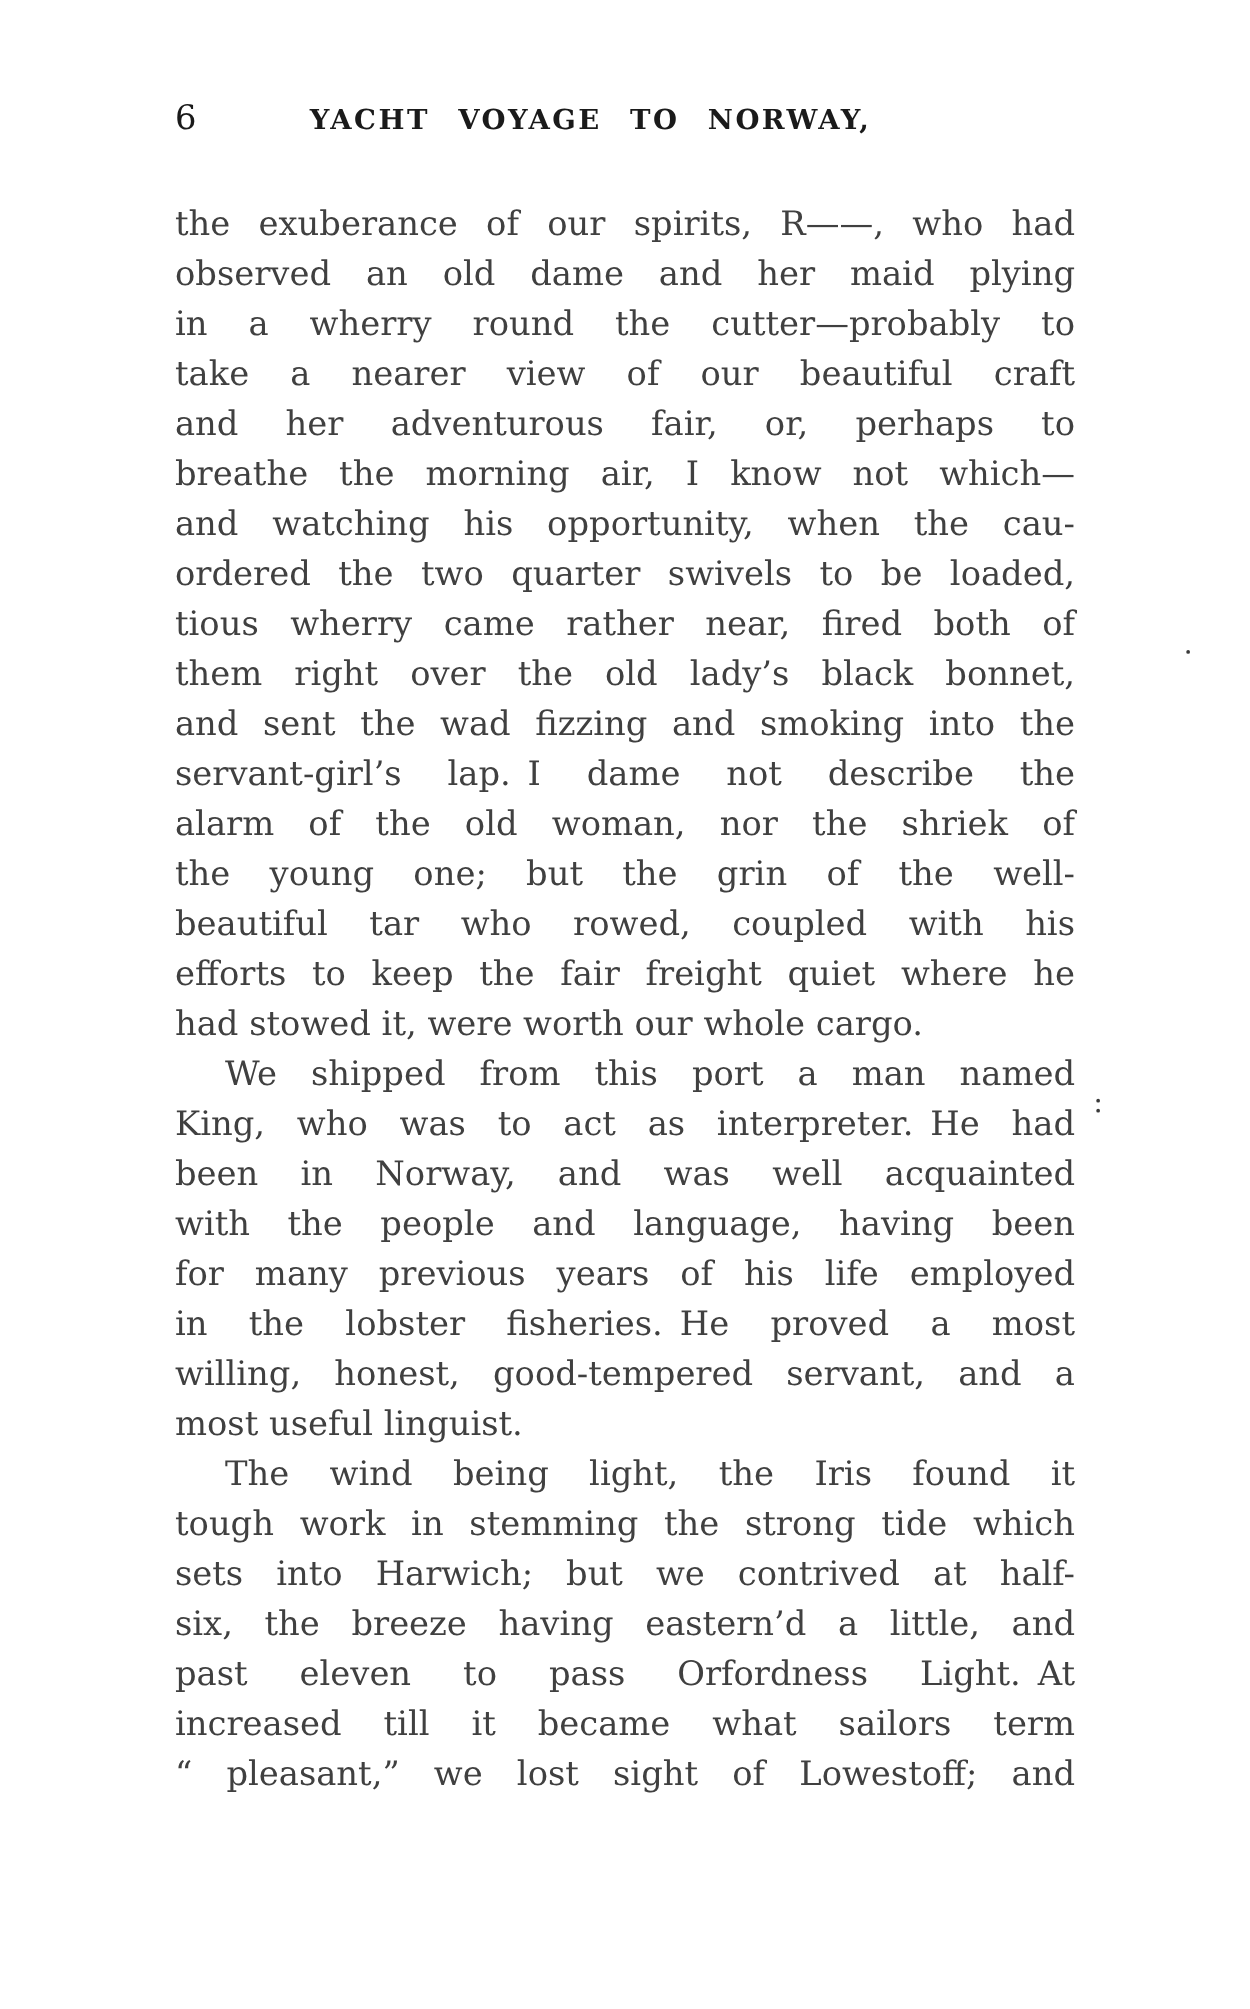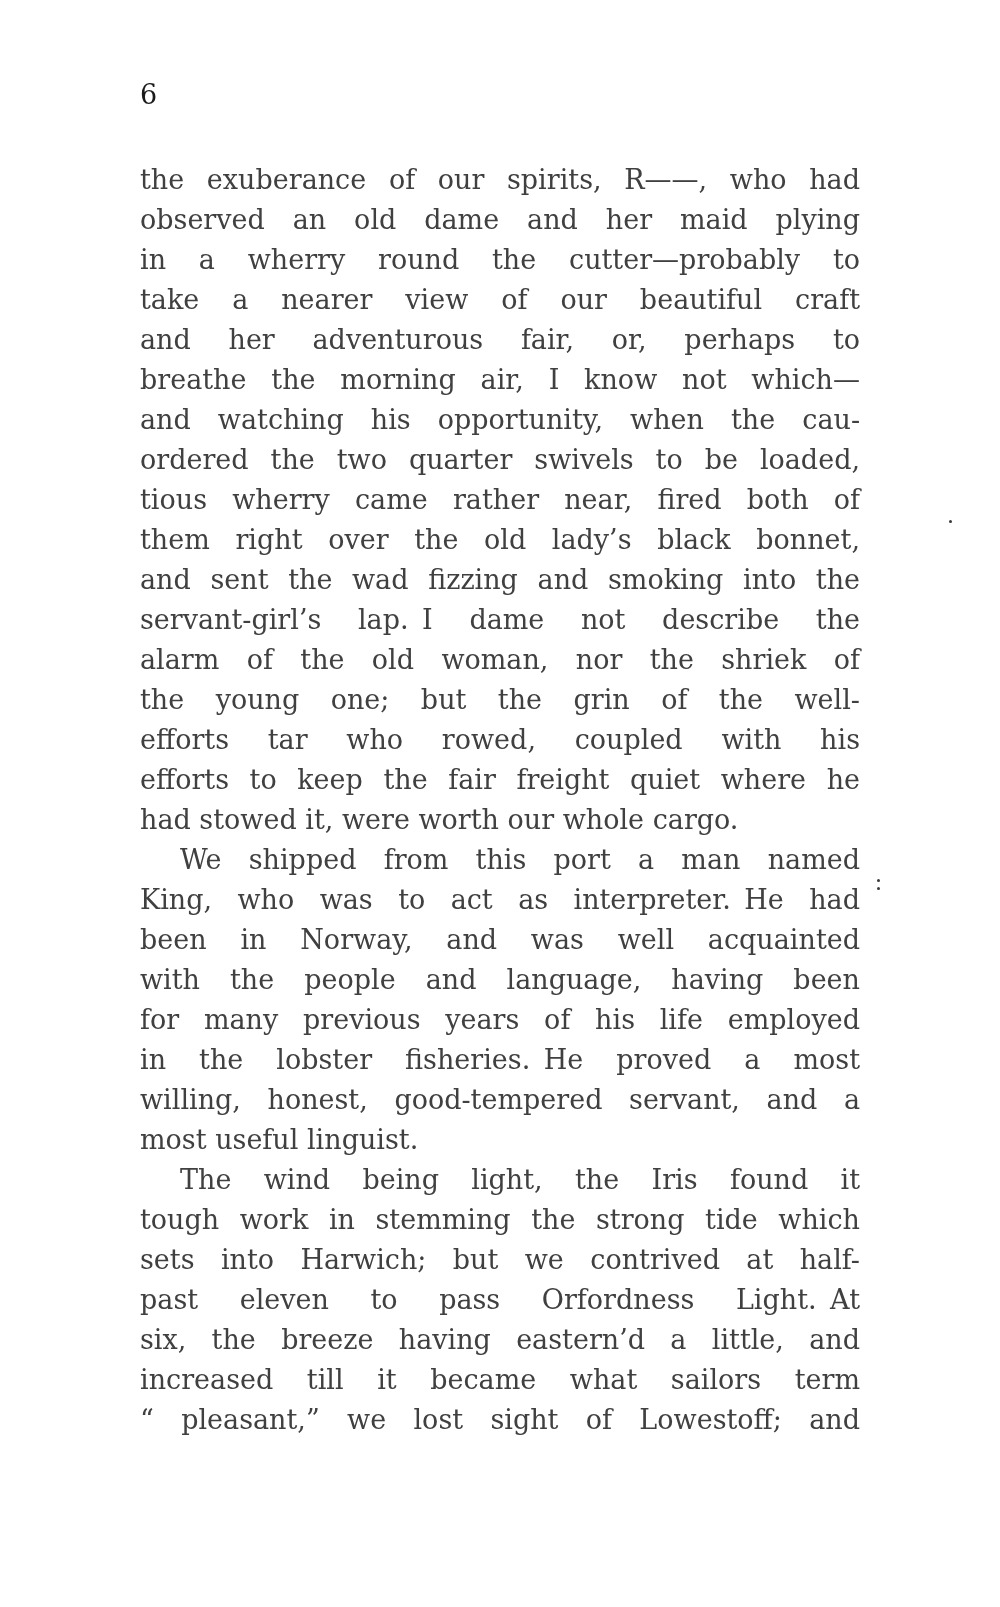--- a/index.html
+++ b/index.html
@@ -74,56 +74,57 @@
   .artifact.colon-top { left: 877px; top: 879px; width: 3px; height: 3px; }
   .artifact.colon-bottom { left: 877px; top: 887px; width: 3px; height: 3px; }
 </style>
 </head>
 <body>
 
 <div class="page">
 
   <div class="header">
     <span class="pagenum">6</span>
+    <div class="running">YACHT VOYAGE TO NORWAY,</div>
   </div>
 
   <div class="text-block">
 
     <div class="line">the exuberance of our spirits, R——, who had</div>
     <div class="line">observed an old dame and her maid plying</div>
     <div class="line">in a wherry round the cutter—probably to</div>
     <div class="line">take a nearer view of our beautiful craft</div>
     <div class="line">and her adventurous fair, or, perhaps to</div>
     <div class="line">breathe the morning air, I know not which—</div>
     <div class="line">and watching his opportunity, when the cau-</div>
     <div class="line">ordered the two quarter swivels to be loaded,</div>
     <div class="line">tious wherry came rather near, fired both of</div>
     <div class="line">them right over the old lady’s black bonnet,</div>
     <div class="line">and sent the wad fizzing and smoking into the</div>
     <div class="line">servant-girl’s lap. I dame not describe the</div>
     <div class="line">alarm of the old woman, nor the shriek of</div>
     <div class="line">the young one; but the grin of the well-</div>
-    <div class="line">efforts tar who rowed, coupled with his</div>
+    <div class="line">beautiful tar who rowed, coupled with his</div>
     <div class="line">efforts to keep the fair freight quiet where he</div>
     <div class="line endline">had stowed it, were worth our whole cargo.</div>
 
     <div class="line indent">We shipped from this port a man named</div>
     <div class="line">King, who was to act as interpreter. He had</div>
     <div class="line">been in Norway, and was well acquainted</div>
     <div class="line">with the people and language, having been</div>
     <div class="line">for many previous years of his life employed</div>
     <div class="line">in the lobster fisheries. He proved a most</div>
     <div class="line">willing, honest, good-tempered servant, and a</div>
     <div class="line endline">most useful linguist.</div>
 
     <div class="line indent">The wind being light, the Iris found it</div>
     <div class="line">tough work in stemming the strong tide which</div>
     <div class="line">sets into Harwich; but we contrived at half-</div>
+    <div class="line">six, the breeze having eastern’d a little, and</div>
     <div class="line">past eleven to pass Orfordness Light. At</div>
-    <div class="line">six, the breeze having eastern’d a little, and</div>
     <div class="line">increased till it became what sailors term</div>
     <div class="line">“ pleasant,” we lost sight of Lowestoff; and</div>
   </div>
 
   <div class="artifact dot1"></div>
   <div class="artifact colon-top"></div>
   <div class="artifact colon-bottom"></div>
 
 </div>
 

